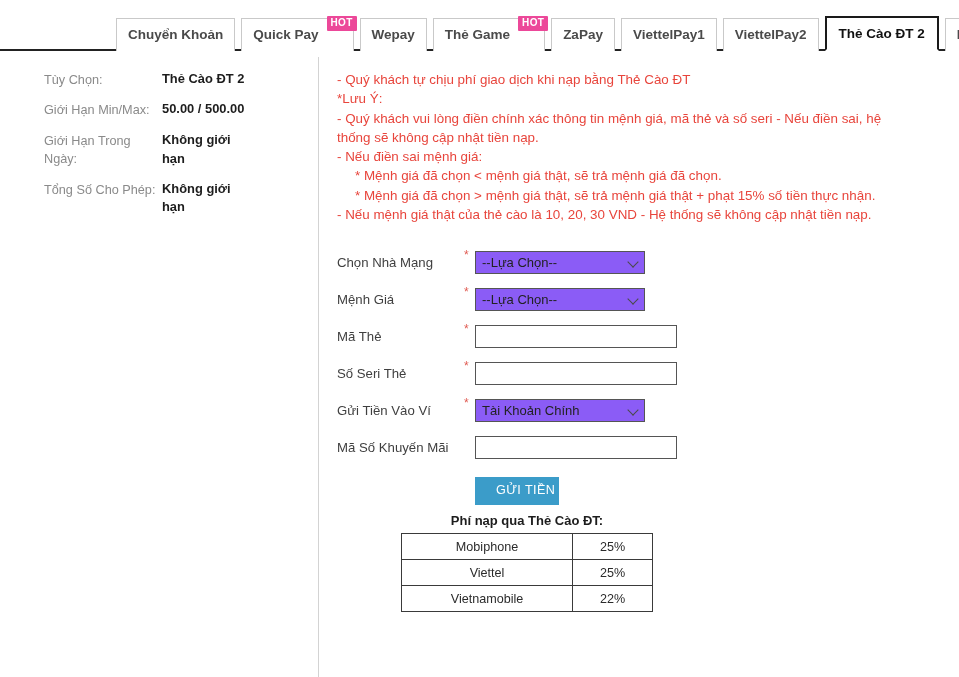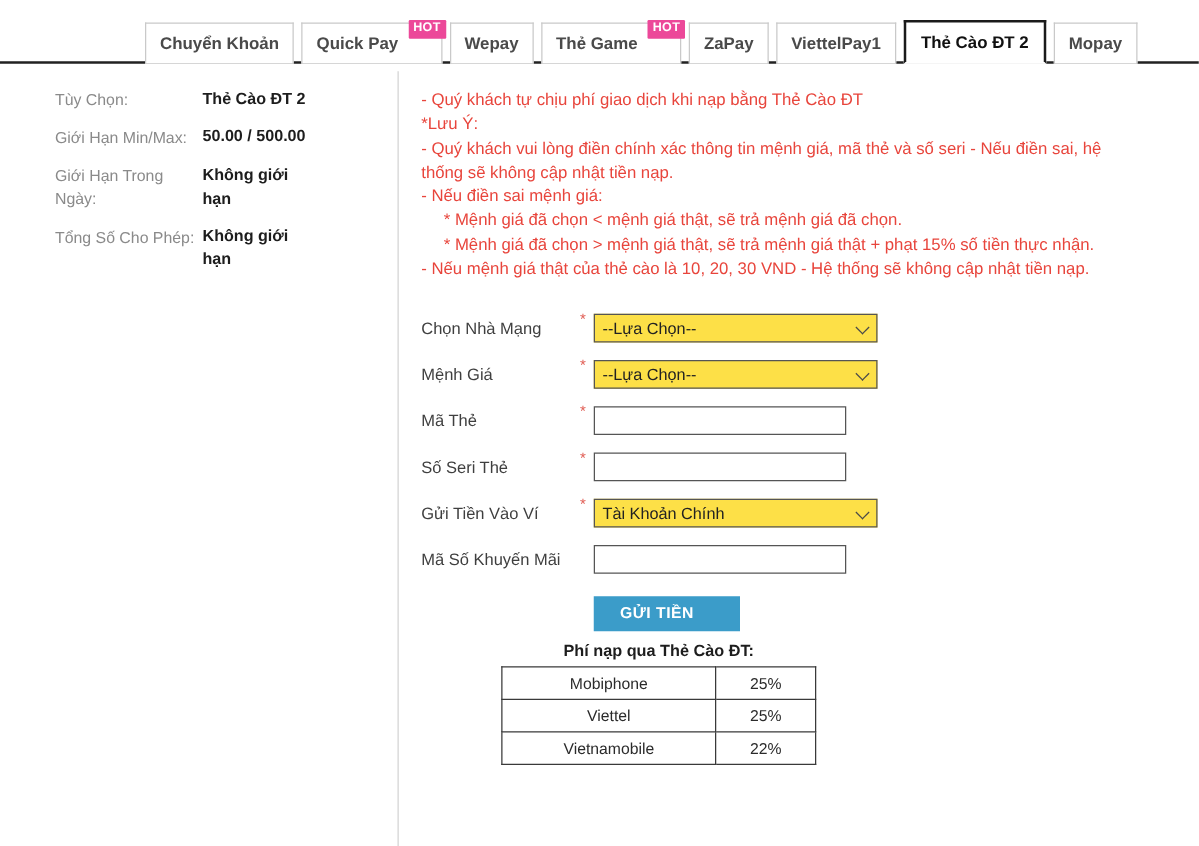--- a/index.html
+++ b/index.html
@@ -171,24 +171,24 @@
     border: 1px solid #555;
     background: #fff;
     font-family: "Liberation Sans", sans-serif;
     font-size: 13px;
     color: #222;
     padding: 0 5px;
     outline: none;
   }
   .selbox {
     box-sizing: border-box;
-    width: 227px;
+    width: 170px;
     height: 23px;
     border: 1px solid #555;
-    background: #fde047;
+    background: #8b5cf6;
     font-size: 13px;
     color: #222;
     display: flex;
     align-items: center;
     padding: 0 6px;
     position: relative;
     cursor: default;
   }
   .selbox .chev {
     position: absolute;
@@ -202,25 +202,25 @@
     transform: rotate(45deg);
   }
   .submit-wrap {
     margin-top: 11px;
     padding-left: 138px;
   }
   .submit-btn {
     display: inline-block;
     background: #3b9cc9;
     color: #ffffff;
-    font-weight: bold;
+    font-weight: normal;
     font-size: 12.6px;
     letter-spacing: 0.4px;
     border: none;
-    padding: 7px 37px 8px 21px;
+    padding: 7px 4px 8px 21px;
     font-family: "Liberation Sans", sans-serif;
     cursor: pointer;
     line-height: 1;
   }
 
   
   .fee-wrap {
     position: absolute;
     left: 401px;
     top: 513px;
@@ -265,20 +265,23 @@
       </div>
       <div class="tab has-badge">
         <span>Thẻ Game</span>
         <span class="hotbadge">HOT</span>
       </div>
       <div class="tab">
         <span>ZaPay</span>
       </div>
       <div class="tab">
         <span>ViettelPay1</span>
+      </div>
+      <div class="tab">
+        <span>ViettelPay2</span>
       </div>
       <div class="tab active">
         <span>Thẻ Cào ĐT 2</span>
       </div>
       <div class="tab">
         <span>Mopay</span>
       </div>
     </div>
   <div class="tabstrip-line"></div>
 </div>

